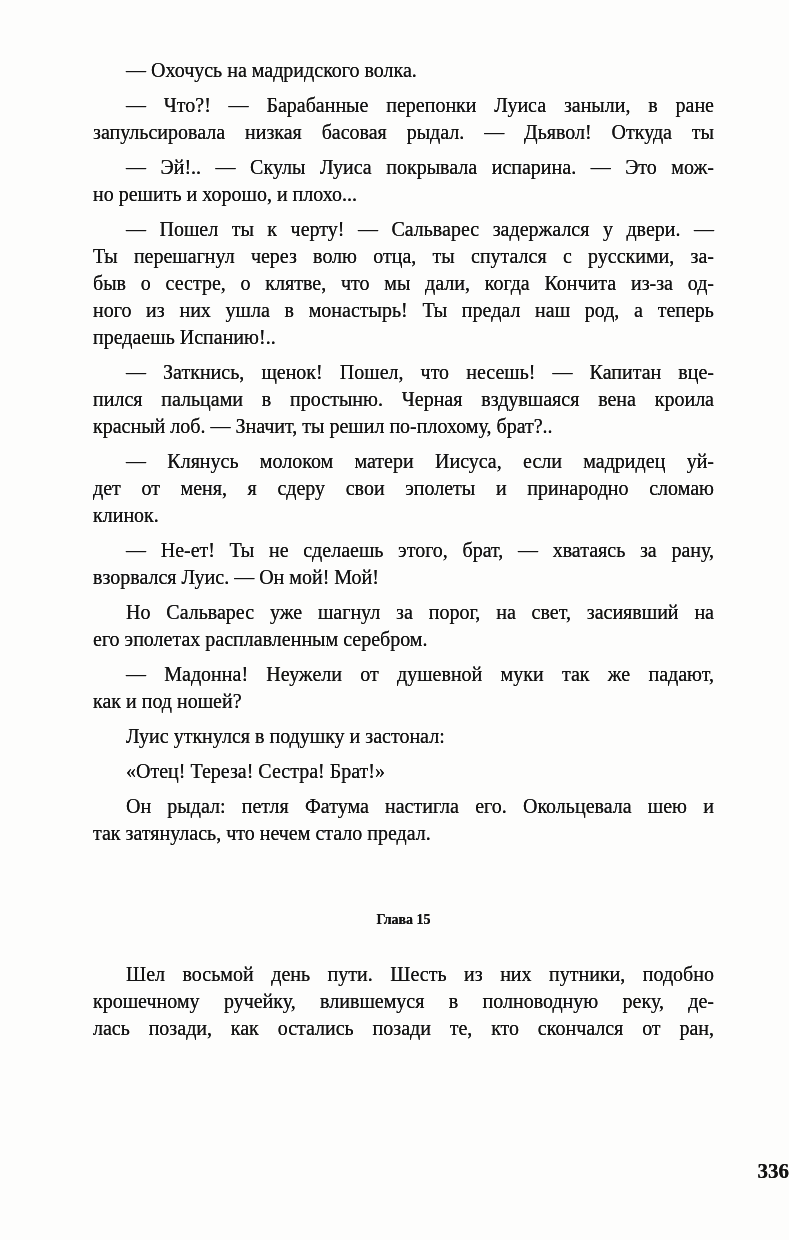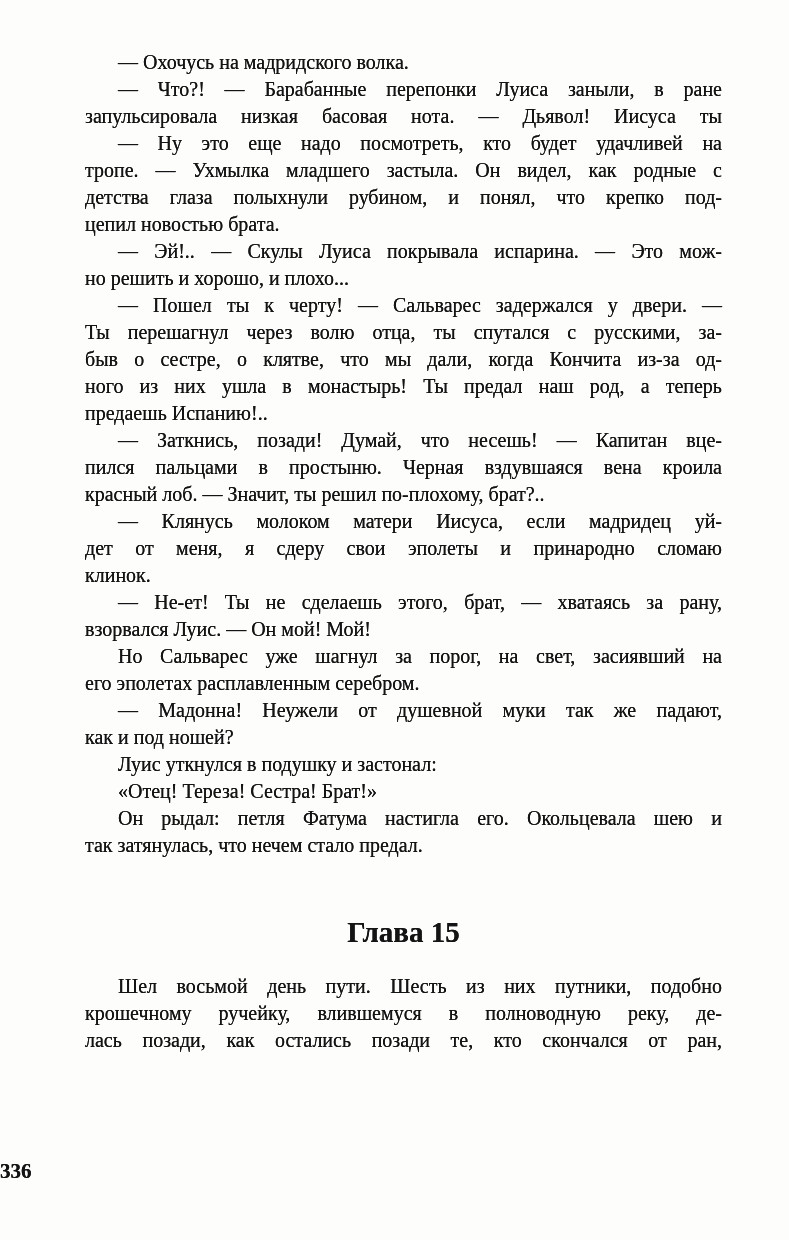--- a/index.html
+++ b/index.html
@@ -23,80 +23,74 @@
   }
   .text-block {
     position: absolute;
     left: 85px;
     top: 49px;
     width: 637px;
     font-size: 20px;
     line-height: 27px;
     text-shadow: 0 0 0.4px currentColor; 
   }
-  .paragraph { margin: 0; }
+  .paragraph { margin: 8px; }
   .line {
     text-align: justify;
     text-align-last: justify;
     white-space: normal;
   }
   .line.first { text-indent: 33px; }
   .line.last { text-align-last: left; }
   .chapter-heading {
     margin: 58px 0 26px 0;
-    font-size: 29px;
+    font-size: 14px;
     line-height: 30px;
     font-weight: bold;
     text-align: center;
     text-shadow: 0 0 0.4px currentColor;
   }
   .page-number {
     position: absolute;
     left: 0;
     top: 1158px;
     width: 100%;
-    text-align: left;
+    text-align: right;
     font-size: 21px;
     font-weight: bold;
     line-height: 27px;
     text-shadow: 0 0 0.4px currentColor;
   }
 </style>
 </head>
 <body>
 
 <div class="page">
   <div class="text-block">
     <div>
         <div class="paragraph">
           <div class="line first last">— Охочусь на мадридского волка.</div>
         </div>
         <div class="paragraph">
           <div class="line first">— Что?! — Барабанные перепонки Луиса заныли, в ране</div>
-          <div class="line">запульсировала низкая басовая нота. — Дьявол! Иисуса ты</div>
-        </div>
-        <div class="paragraph">
-          <div class="line first">— Ну это еще надо посмотреть, кто будет удачливей на</div>
-          <div class="line">тропе. — Ухмылка младшего застыла. Он видел, как родные с</div>
-          <div class="line">детства глаза полыхнули рубином, и понял, что крепко под-</div>
-          <div class="line last">цепил новостью брата.</div>
+          <div class="line">запульсировала низкая басовая рыдал. — Дьявол! Откуда ты</div>
         </div>
         <div class="paragraph">
           <div class="line first">— Эй!.. — Скулы Луиса покрывала испарина. — Это мож-</div>
           <div class="line last">но решить и хорошо, и плохо...</div>
         </div>
         <div class="paragraph">
           <div class="line first">— Пошел ты к черту! — Сальварес задержался у двери. —</div>
           <div class="line">Ты перешагнул через волю отца, ты спутался с русскими, за-</div>
           <div class="line">быв о сестре, о клятве, что мы дали, когда Кончита из-за од-</div>
           <div class="line">ного из них ушла в монастырь! Ты предал наш род, а теперь</div>
           <div class="line last">предаешь Испанию!..</div>
         </div>
         <div class="paragraph">
-          <div class="line first">— Заткнись, позади! Думай, что несешь! — Капитан вце-</div>
+          <div class="line first">— Заткнись, щенок! Пошел, что несешь! — Капитан вце-</div>
           <div class="line">пился пальцами в простыню. Черная вздувшаяся вена кроила</div>
           <div class="line last">красный лоб. — Значит, ты решил по-плохому, брат?..</div>
         </div>
         <div class="paragraph">
           <div class="line first">— Клянусь молоком матери Иисуса, если мадридец уй-</div>
           <div class="line">дет от меня, я сдеру свои эполеты и принародно сломаю</div>
           <div class="line last">клинок.</div>
         </div>
         <div class="paragraph">
           <div class="line first">— Не-ет! Ты не сделаешь этого, брат, — хватаясь за рану,</div>

